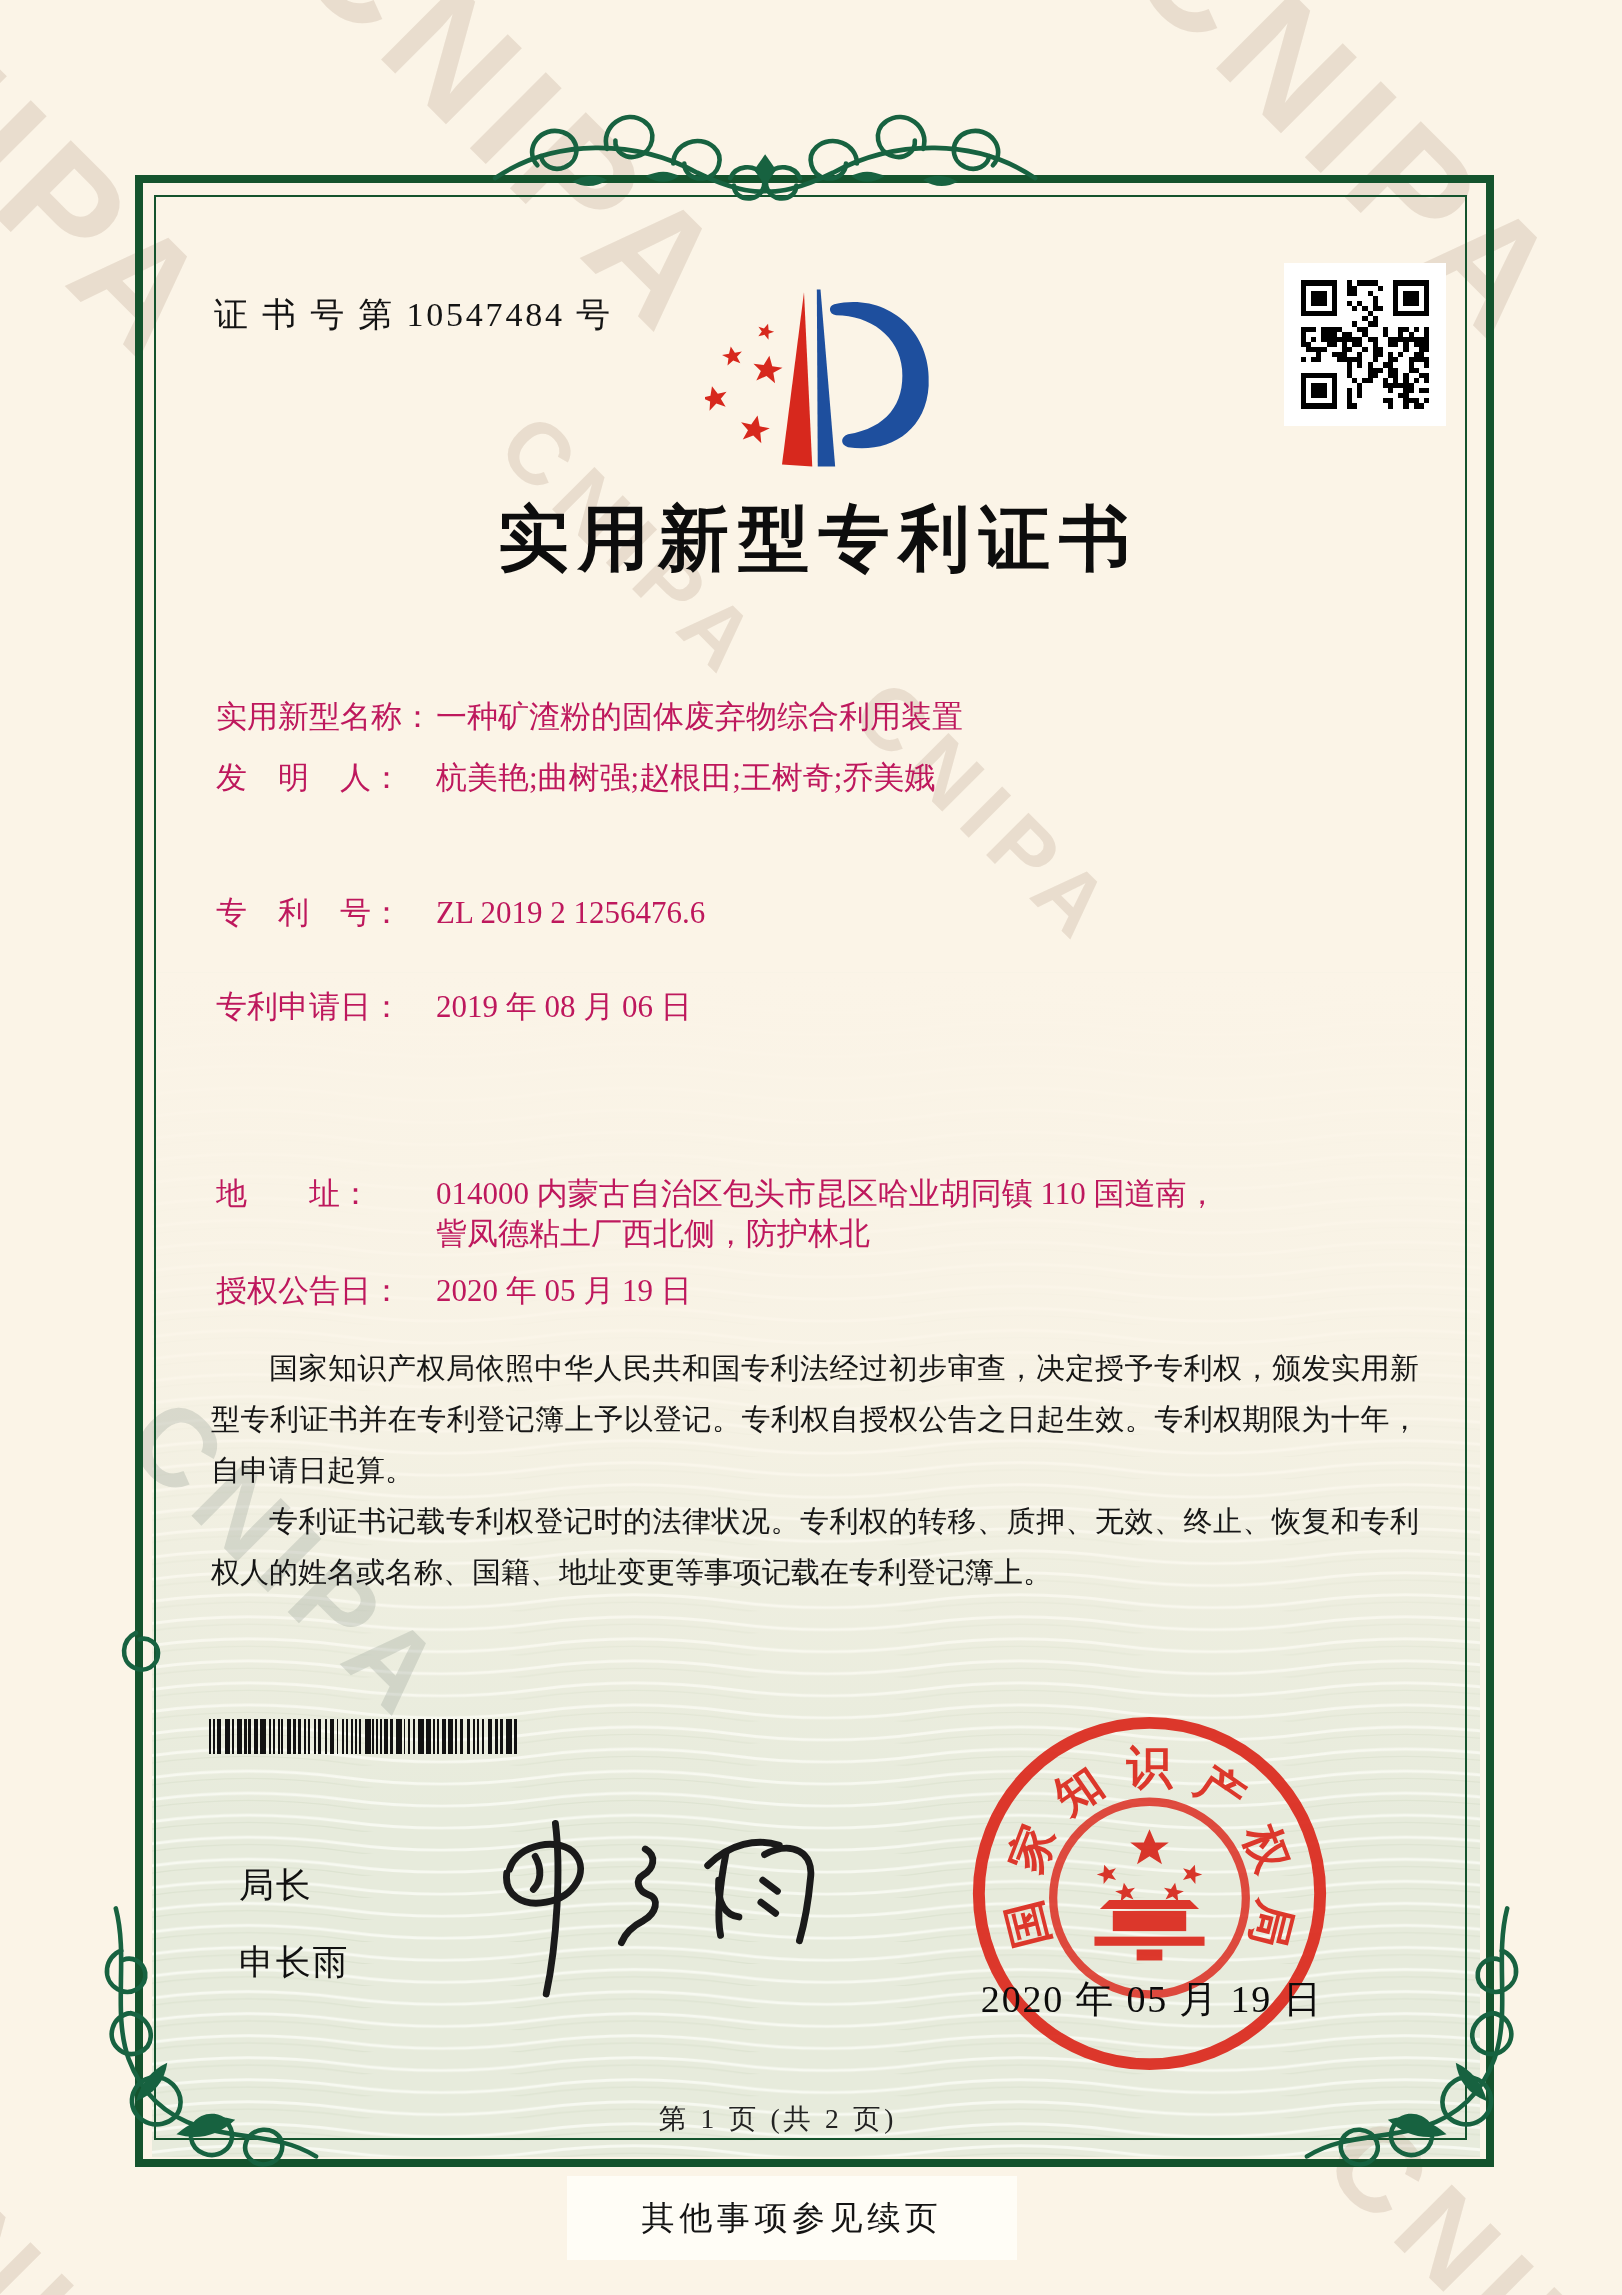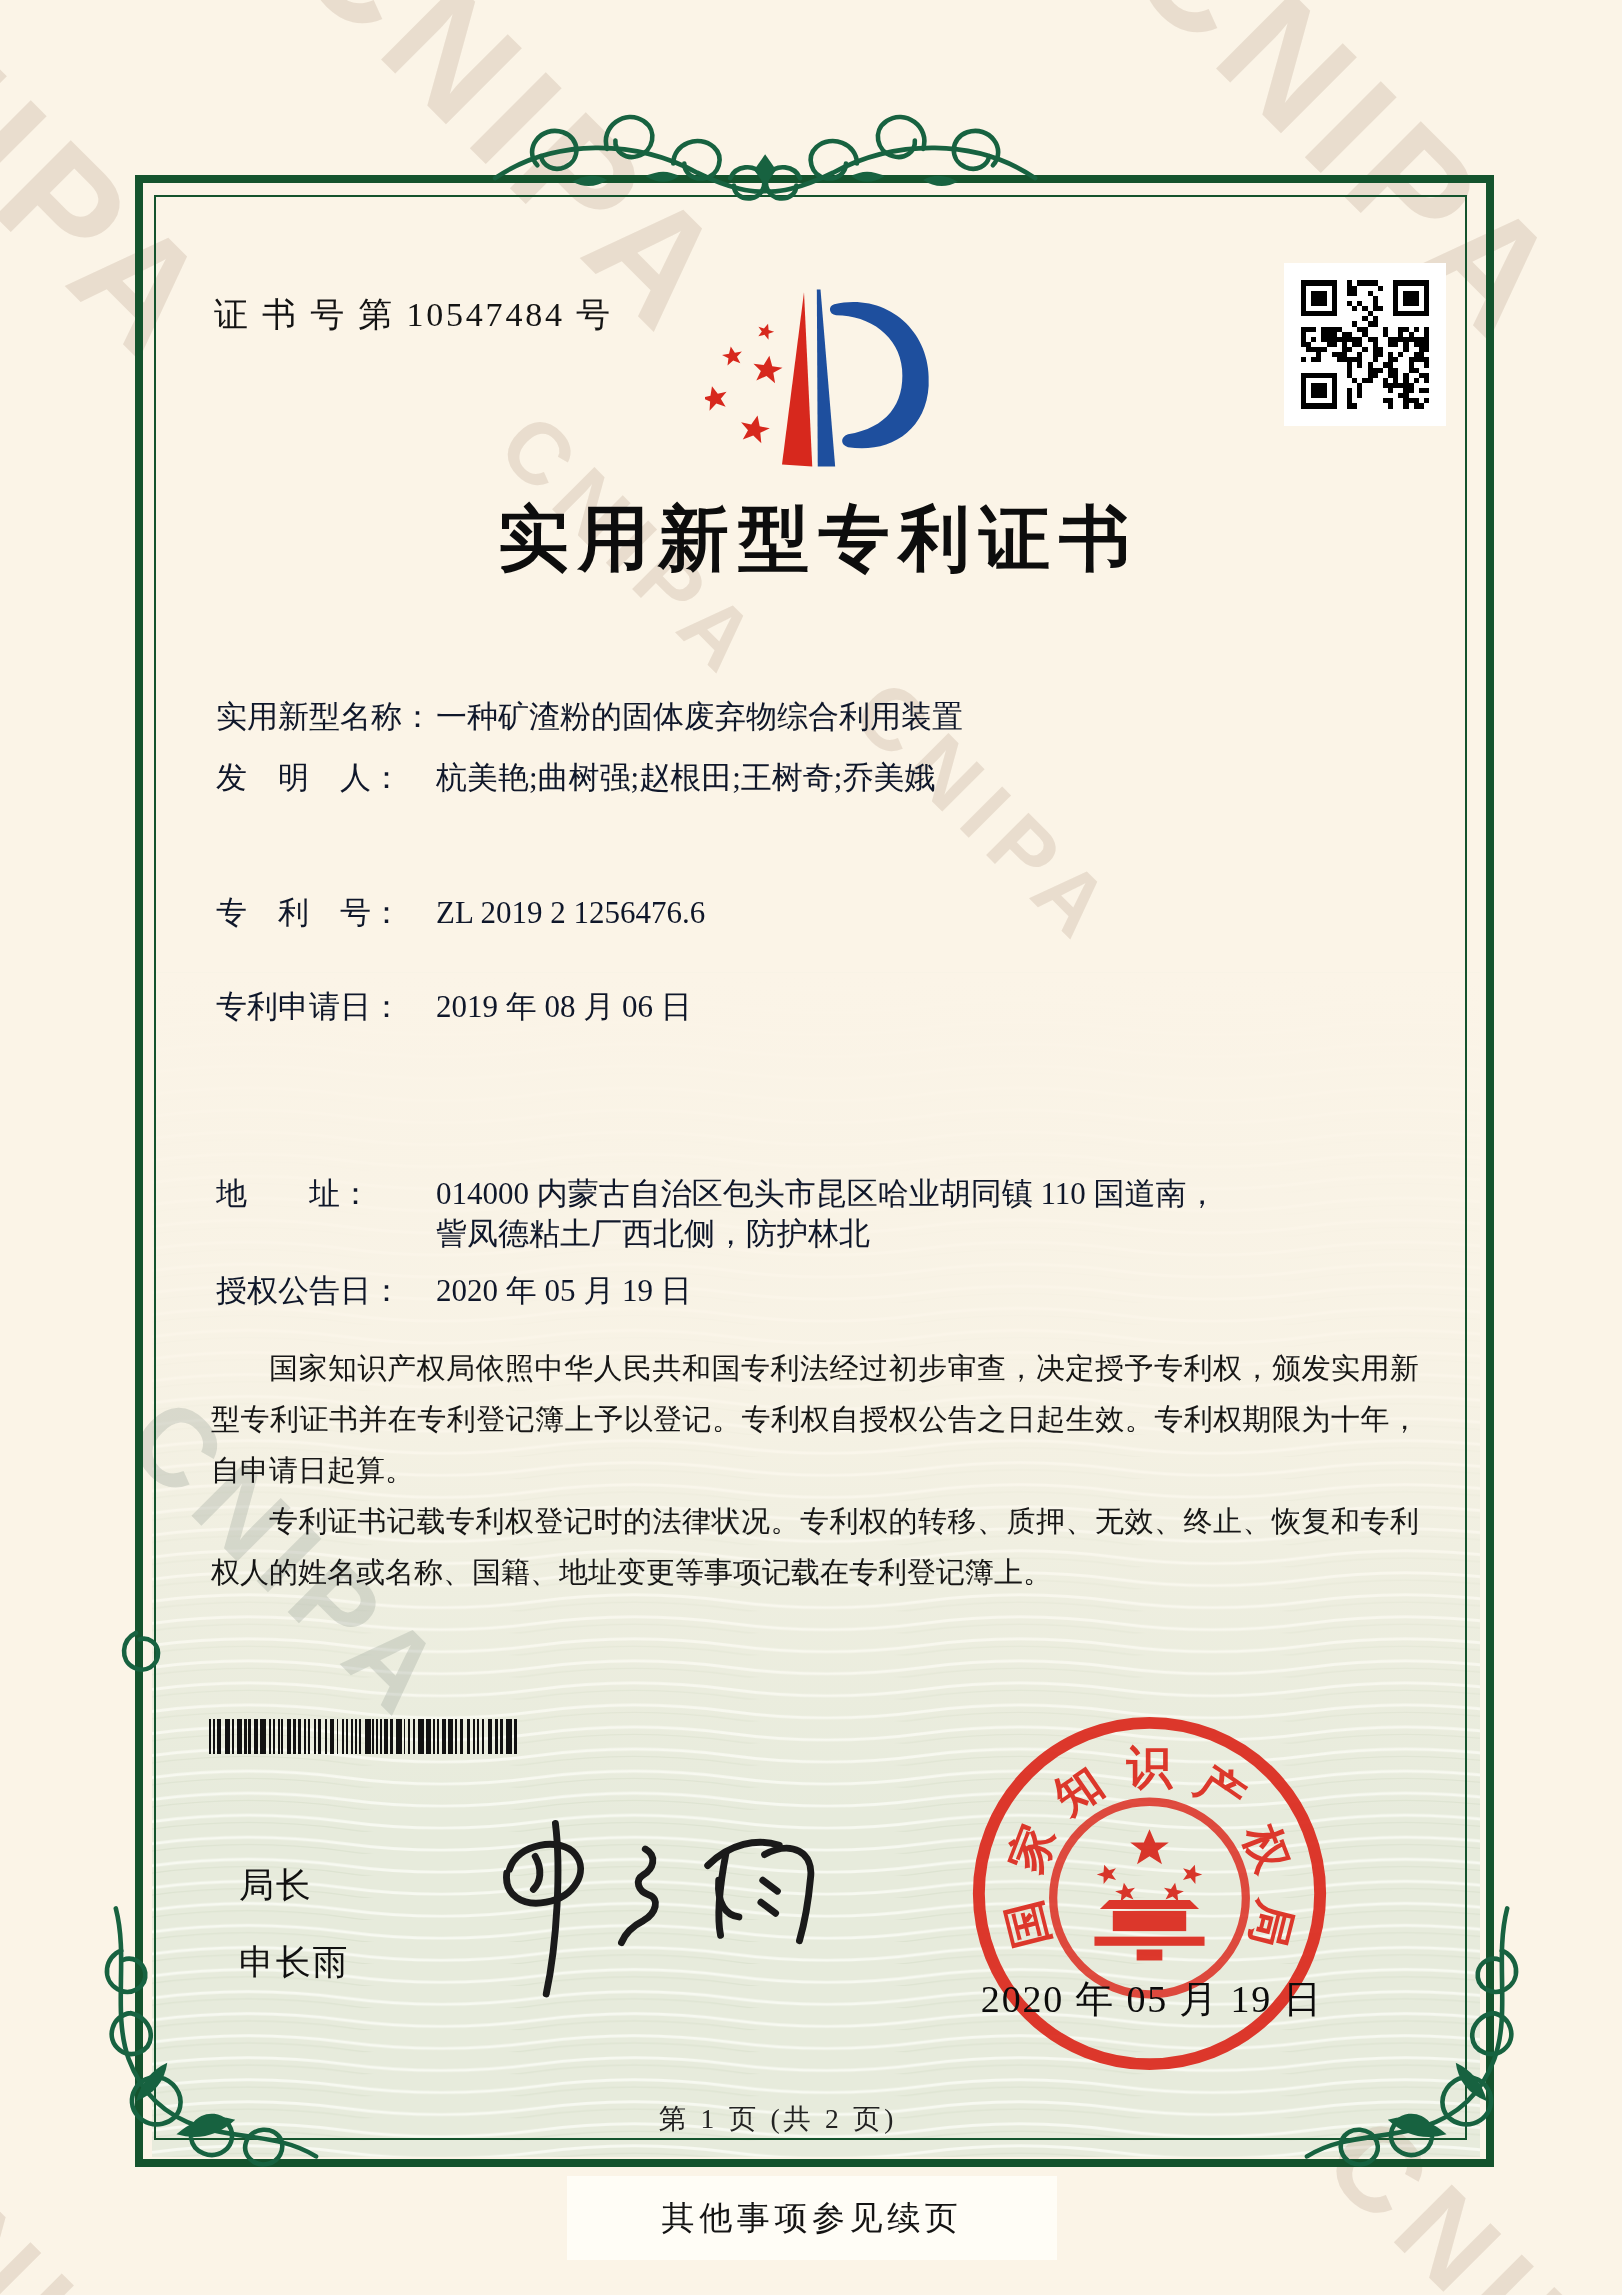--- a/index.html
+++ b/index.html
@@ -23,30 +23,30 @@
                border:8.3px solid #14532d;z-index:3;}
   .frame-inner{position:absolute;left:154px;top:195px;width:1309px;height:1941px;
                border:2.8px solid #14532d;z-index:3;}
   .ornaments{position:absolute;left:0;top:0;z-index:4;pointer-events:none;}
   .orn{stroke:#176240;fill:none;stroke-width:5;stroke-linecap:round;}
 
   .content{z-index:5;}
   .cert-no{left:214px;top:292px;font-size:34px;letter-spacing:2.8px;}
   .title{left:135px;top:492px;width:1343px;text-align:center;font-size:71px;font-weight:bold;
          letter-spacing:9.2px;color:#0d0d0d;padding-left:12px;}
-  .row{left:216px;display:flex;font-size:31px;line-height:1.25;color:#0f172a;white-space:nowrap;z-index:5;}
+  .row{left:216px;display:flex;font-size:31px;line-height:1.25;color:#be185d;white-space:nowrap;z-index:5;}
   .row .lbl{width:220px;flex:0 0 auto;}
   .body-text{left:211px;top:1343px;width:1208px;font-size:29px;line-height:51px;
              text-align:justify;color:#161616;z-index:5;}
   .body-text p{margin:0;text-indent:58px;}
 
   .director{left:219px;font-size:35px;letter-spacing:1.8px;z-index:5;}
   .page-info{left:135px;top:2101px;width:1286px;text-align:center;font-size:27.5px;
              letter-spacing:3.7px;color:#222;z-index:5;}
-  .footer-box{left:567px;top:2176px;width:490px;height:84px;background:#fffdf6;z-index:5;
+  .footer-box{left:567px;top:2176px;width:450px;height:84px;background:#fffdf6;z-index:5;
               display:flex;align-items:center;justify-content:center;text-align:right;}
   .footer-box span{font-size:33px;letter-spacing:4.6px;color:#141414;}
 
   .seal-date{left:972px;top:1974px;width:360px;text-align:center;font-size:38px;
              letter-spacing:1.8px;color:#0c0c0c;z-index:7;}
   .seal-svg{left:966px;top:1710px;z-index:6;opacity:0.93;}
   .sig-svg{left:482px;top:1814px;z-index:6;}
   .qr-svg{left:1284px;top:263px;z-index:5;}
   .logo-svg{left:705px;top:257px;z-index:5;}
   .bc-svg{left:209px;top:1719px;z-index:5;}

